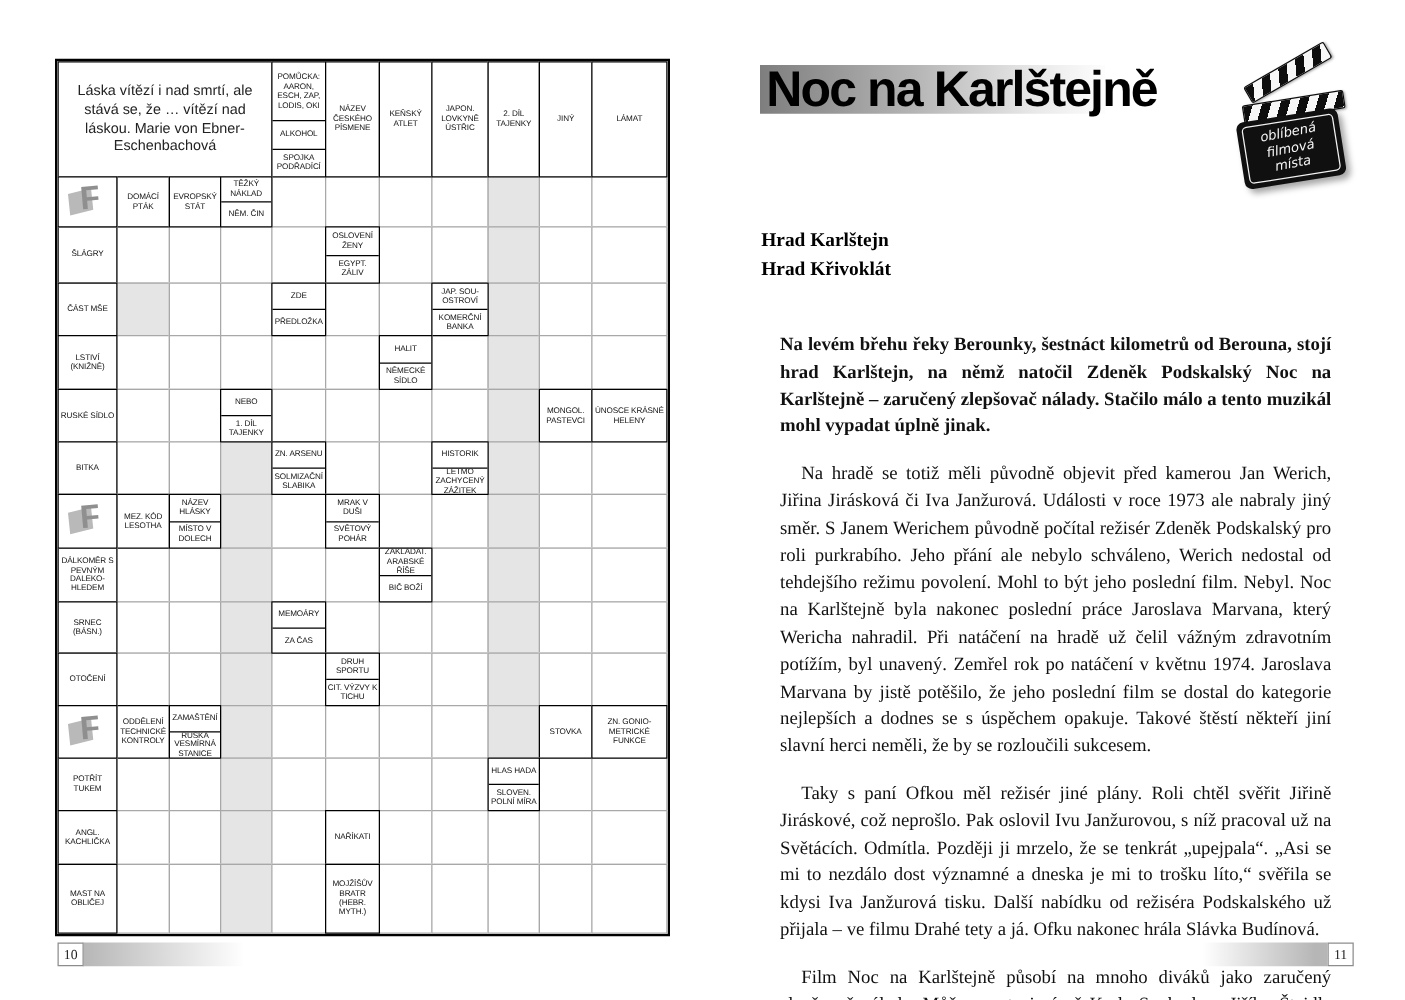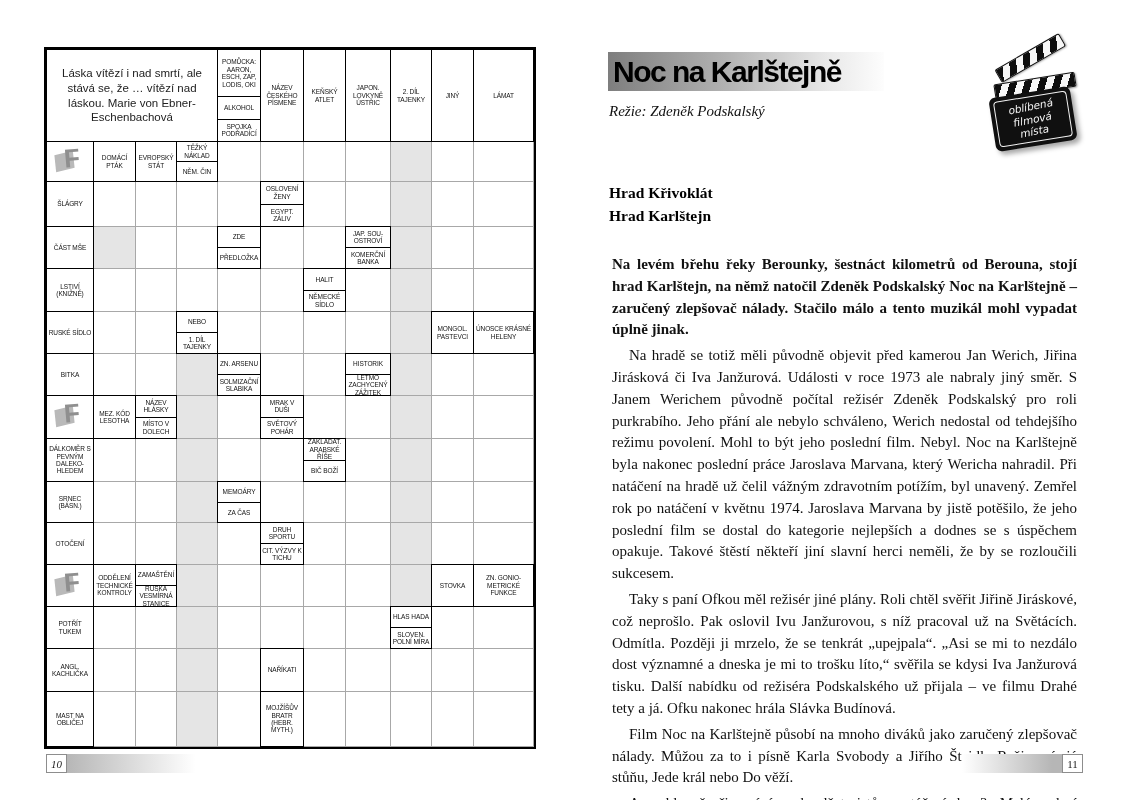--- a/index.html
+++ b/index.html
@@ -43,48 +43,48 @@
   }
   
   .pageno-box{
     position:absolute;box-sizing:border-box;width:21px;height:19px;border:1px solid #8d8d8d;
     background:#fff;font-family:"Liberation Serif",serif;font-size:11px;color:#222;
     display:flex;align-items:center;justify-content:center;z-index:2;
   }
   .pageno-bar{position:absolute;height:19px;z-index:1;}
   .bar-left{left:66px;top:754px;width:144px;background:linear-gradient(90deg,#b6b6b6,#ffffff 90%);}
   .bar-right{left:962px;top:754px;width:100px;background:linear-gradient(90deg,#ffffff,#b6b6b6 90%);}
-  .box-left{left:46px;top:754px;font-style:italic;}
+  .box-left{left:46px;top:754px;}
   .box-right{left:1062px;top:754px;}
   
   .title-bar{
     position:absolute;left:608px;top:52px;width:276px;height:39px;
     background:linear-gradient(90deg,#7e7e7e 0%,#b5b5b5 45%,#e9e9e9 80%,#fdfdfd 100%);
   }
   .title-bar h1{
     margin:0;padding:2px 0 0 5px;font-family:"Liberation Sans",sans-serif;
-    font-weight:bold;font-size:30px;letter-spacing:-1.5px;color:#000;line-height:36px;
+    font-weight:bold;font-size:40px;letter-spacing:-1.5px;color:#000;line-height:36px;
     white-space:nowrap;
   }
   .credits{
     position:absolute;left:609px;top:100px;width:360px;
     font-family:"Liberation Serif",serif;font-style:italic;font-size:15px;
     line-height:22.5px;color:#111;
   }
   .locations{
     position:absolute;left:609px;top:182px;width:360px;
     font-family:"Liberation Serif",serif;font-weight:bold;font-size:15.5px;
     line-height:22.5px;color:#000;
   }
   .article{
     position:absolute;left:608px;top:250px;width:473px;
     font-family:"Liberation Serif",serif;font-size:15px;line-height:21.8px;
     text-align:justify;color:#111;
   }
-  .article p{margin:4px;text-indent:17px;}
+  .article p{margin:16px;text-indent:17px;}
   .article p.lead{font-weight:bold;text-indent:0;margin-bottom:0;}
   
   .clapper{position:absolute;left:986px;top:52px;width:100px;height:98px;z-index:3;}
   .clap-stick1{
     position:absolute;left:16px;top:16px;width:72px;height:13px;border-radius:2px;
     background:repeating-linear-gradient(115deg,#0e0e0e 0 7px,#f7f7f7 7px 14px);
     border:1px solid #0e0e0e;transform:rotate(-30deg);transform-origin:left bottom;
     box-shadow:1px 1px 2px rgba(0,0,0,.35);
   }
   .clap-stick2{
@@ -454,26 +454,25 @@
   <div class="clap-board">
     <div class="clap-inner">
       <div>oblíbená</div>
       <div>filmová</div>
       <div>místa</div>
     </div>
   </div>
 </div>
 
 <div class="credits">
-  <div>Režie: Zdeněk Podskalský</div>
 </div>
 
 <div class="locations">
+  <div>Hrad Karlštejn</div>
   <div>Hrad Křivoklát</div>
-  <div>Hrad Karlštejn</div>
 </div>
 
 <div class="article">
   <p class="lead">Na levém břehu řeky Berounky, šestnáct kilometrů od Berouna, stojí hrad Karlštejn, na němž natočil Zdeněk Podskalský Noc na Karlštejně – zaručený zlepšovač nálady. Stačilo málo a tento muzikál mohl vypadat úplně jinak.</p>
   <p>Na hradě se totiž měli původně objevit před kamerou Jan Werich, Jiřina Jirásková či Iva Janžurová. Události v roce 1973 ale nabraly jiný směr. S Janem Werichem původně počítal režisér Zdeněk Podskalský pro roli purkrabího. Jeho přání ale nebylo schváleno, Werich nedostal od tehdejšího režimu povolení. Mohl to být jeho poslední film. Nebyl. Noc na Karlštejně byla nakonec poslední práce Jaroslava Marvana, který Wericha nahradil. Při natáčení na hradě už čelil vážným zdravotním potížím, byl unavený. Zemřel rok po natáčení v květnu 1974. Jaroslava Marvana by jistě potěšilo, že jeho poslední film se dostal do kategorie nejlepších a dodnes se s úspěchem opakuje. Takové štěstí někteří jiní slavní herci neměli, že by se rozloučili sukcesem.</p>
   <p>Taky s paní Ofkou měl režisér jiné plány. Roli chtěl svěřit Jiřině Jiráskové, což neprošlo. Pak oslovil Ivu Janžurovou, s níž pracoval už na Světácích. Odmítla. Později ji mrzelo, že se tenkrát „upejpala“. „Asi se mi to nezdálo dost významné a dneska je mi to trošku líto,“ svěřila se kdysi Iva Janžurová tisku. Další nabídku od režiséra Podskalského už přijala – ve filmu Drahé tety a já. Ofku nakonec hrála Slávka Budínová.</p>
   <p>Film Noc na Karlštejně působí na mnoho diváků jako zaručený zlepšovač nálady. Můžou za to i písně Karla Svobody a Jiřího Štaidla Režie má, já stůňu, Jede král nebo Do věží.</p>
   <p>A co hlavně připomíná na hradě turistům natáčení dnes? „Malý padací můstek u Mariánské věže, kde Waldemar Matuška hrál na hudební nástroj. Lidé toto místo poznávají,“ sdělil Jaromír Kubů, kastelán Karlštejna (www.hradkarlstejn.cz). Turisté si na muzikál můžou vzpomenout hned, jak vkročí branou do hradu. V místech před současnou pokladnou se točila velká část snímku.</p>
 </div>
 

